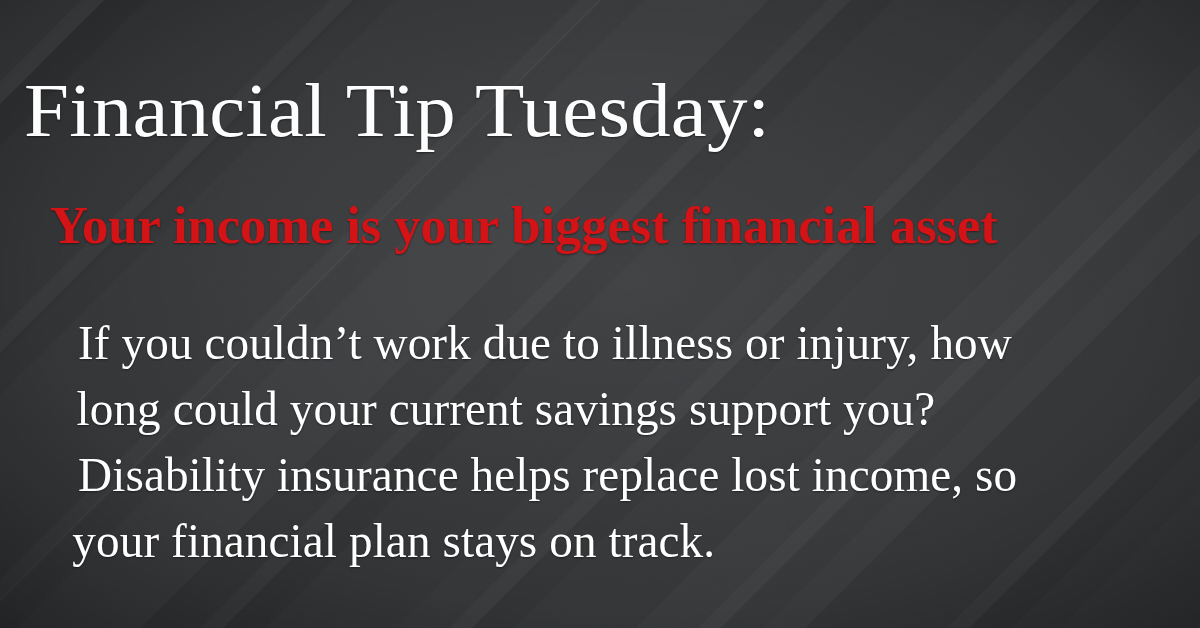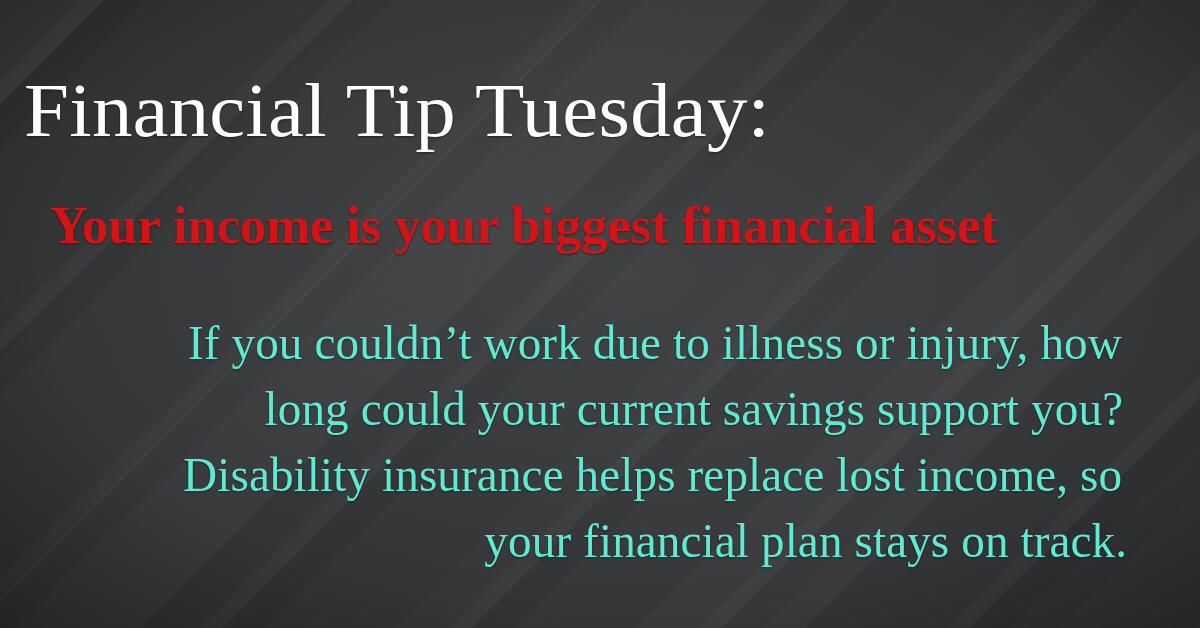--- a/index.html
+++ b/index.html
@@ -111,22 +111,22 @@
     letter-spacing: -0.1px;
     white-space: nowrap;
     text-shadow: 0 1px 2px rgba(0,0,0,0.42);
   }
 
   .body-copy {
     position: absolute;
     left: 60px;
     right: 60px;
     top: 310px;
-    text-align: right;
-    color: #5eead4;
+    text-align: left;
+    color: #ffffff;
     font-size: 49px;
     line-height: 66px;
     letter-spacing: 0.1px;
     text-shadow: 0 1px 2px rgba(0,0,0,0.45);
   }
 
   .body-copy .line {
     display: block;
     white-space: nowrap;
   }

